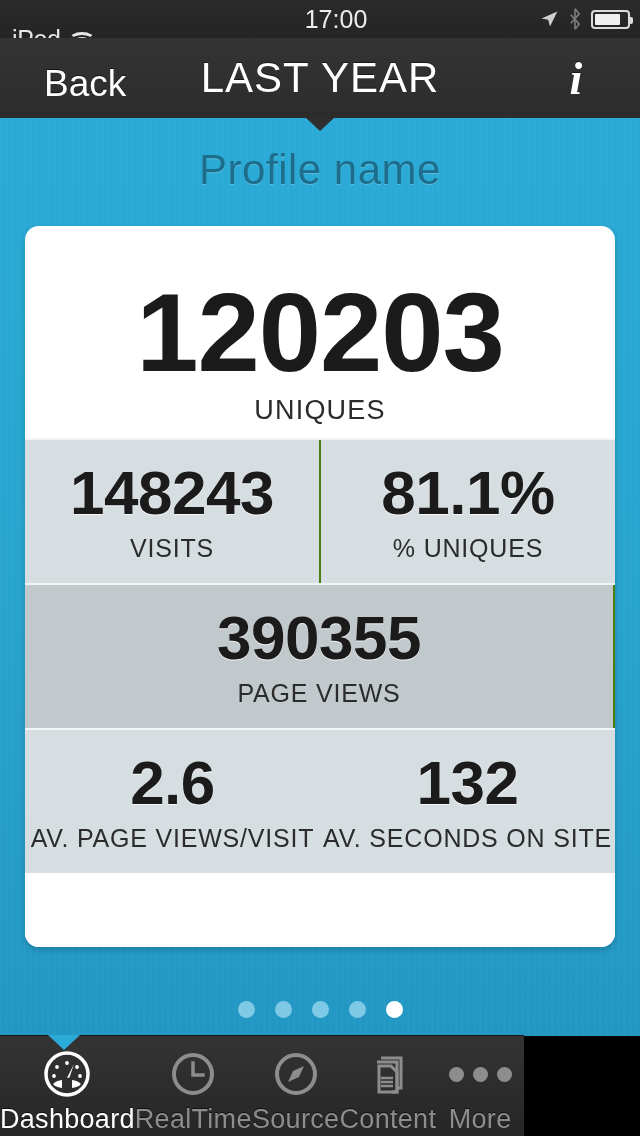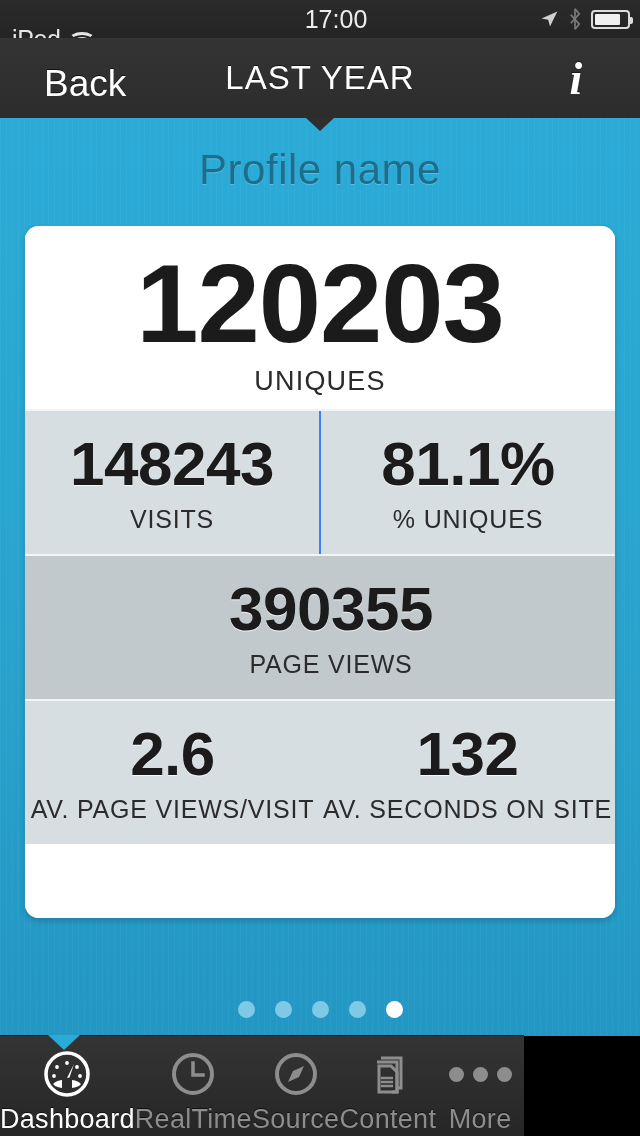--- a/index.html
+++ b/index.html
@@ -42,21 +42,21 @@
     background:linear-gradient(#343434,#2c2c2c);
     border-bottom:1px solid #1d1d1d;
   }
   .nav-back{
     position:absolute;left:44px;top:0;height:92px;display:flex;align-items:center;
     color:#fff;font-size:37px;font-weight:400;letter-spacing:0px;
     text-shadow:0 -1px 0 rgba(0,0,0,.6);
   }
   .nav-title{
     position:absolute;left:0;width:640px;height:80px;display:flex;align-items:center;justify-content:center;
-    color:#fff;font-size:33px;letter-spacing:1px;font-weight:300;
+    color:#fff;font-size:42px;letter-spacing:1px;font-weight:300;
     font-family:"Liberation Sans Narrow","Liberation Sans",sans-serif;
     text-shadow:0 -1px 0 rgba(0,0,0,.5);
   }
   .nav-info{
     position:absolute;right:44px;top:0;height:80px;display:flex;align-items:center;justify-content:center;
     width:40px;color:#fff;font-size:46px;font-style:italic;font-weight:700;
     font-family:"Liberation Serif",serif;
     text-shadow:0 -1px 0 rgba(0,0,0,.5);
   }
 
@@ -79,36 +79,36 @@
     text-shadow:0 1px 0 rgba(255,255,255,.22);
   }
 
   
   .card{
     position:absolute;left:25px;top:108px;width:590px;
     background:#fff;border-radius:14px;overflow:hidden;
     box-shadow:0 3px 6px rgba(0,0,0,.18);
   }
   .hero{
-    background:#fff;padding:22px 4px 12px;text-align:center;
+    background:#fff;padding:22px 4px 12px;text-align:center;margin-top:29px;
   }
   .hero .val{
     font-family:"Liberation Sans Narrow","Liberation Sans",sans-serif;
     font-size:112px;line-height:1;font-weight:700;color:#1b1b1b;letter-spacing:-1px;
     text-shadow:0 1px 0 rgba(255,255,255,.9);
   }
   .hero .lbl{
     font-family:"Liberation Sans Narrow","Liberation Sans",sans-serif;
     font-size:27px;color:#2b2b2b;letter-spacing:1.2px;margin-top:6px;font-weight:400;
   }
 
   .statrow{display:flex;width:100%;}
   .statrow.light{background:#d7dee1;}
-  .statrow.dark{background:#c2c9cd;padding-left:12px;}
-  .statrow.divided .cell:first-child{border-right:2px solid #3b82f6;}
+  .statrow.dark{background:#c2c9cd;}
+  .statrow.divided .cell:first-child{border-right:2px solid #4d7c0f;}
   .cell{
     flex:1;text-align:center;padding:22px 0 20px;box-sizing:border-box;
   }
   .cell .val{
     font-family:"Liberation Sans Narrow","Liberation Sans",sans-serif;
     font-size:62px;line-height:1;font-weight:700;color:#1b1b1b;letter-spacing:-0.5px;
     text-shadow:0 1px 0 rgba(255,255,255,.75);
   }
   .cell .lbl{
     font-family:"Liberation Sans Narrow","Liberation Sans",sans-serif;

